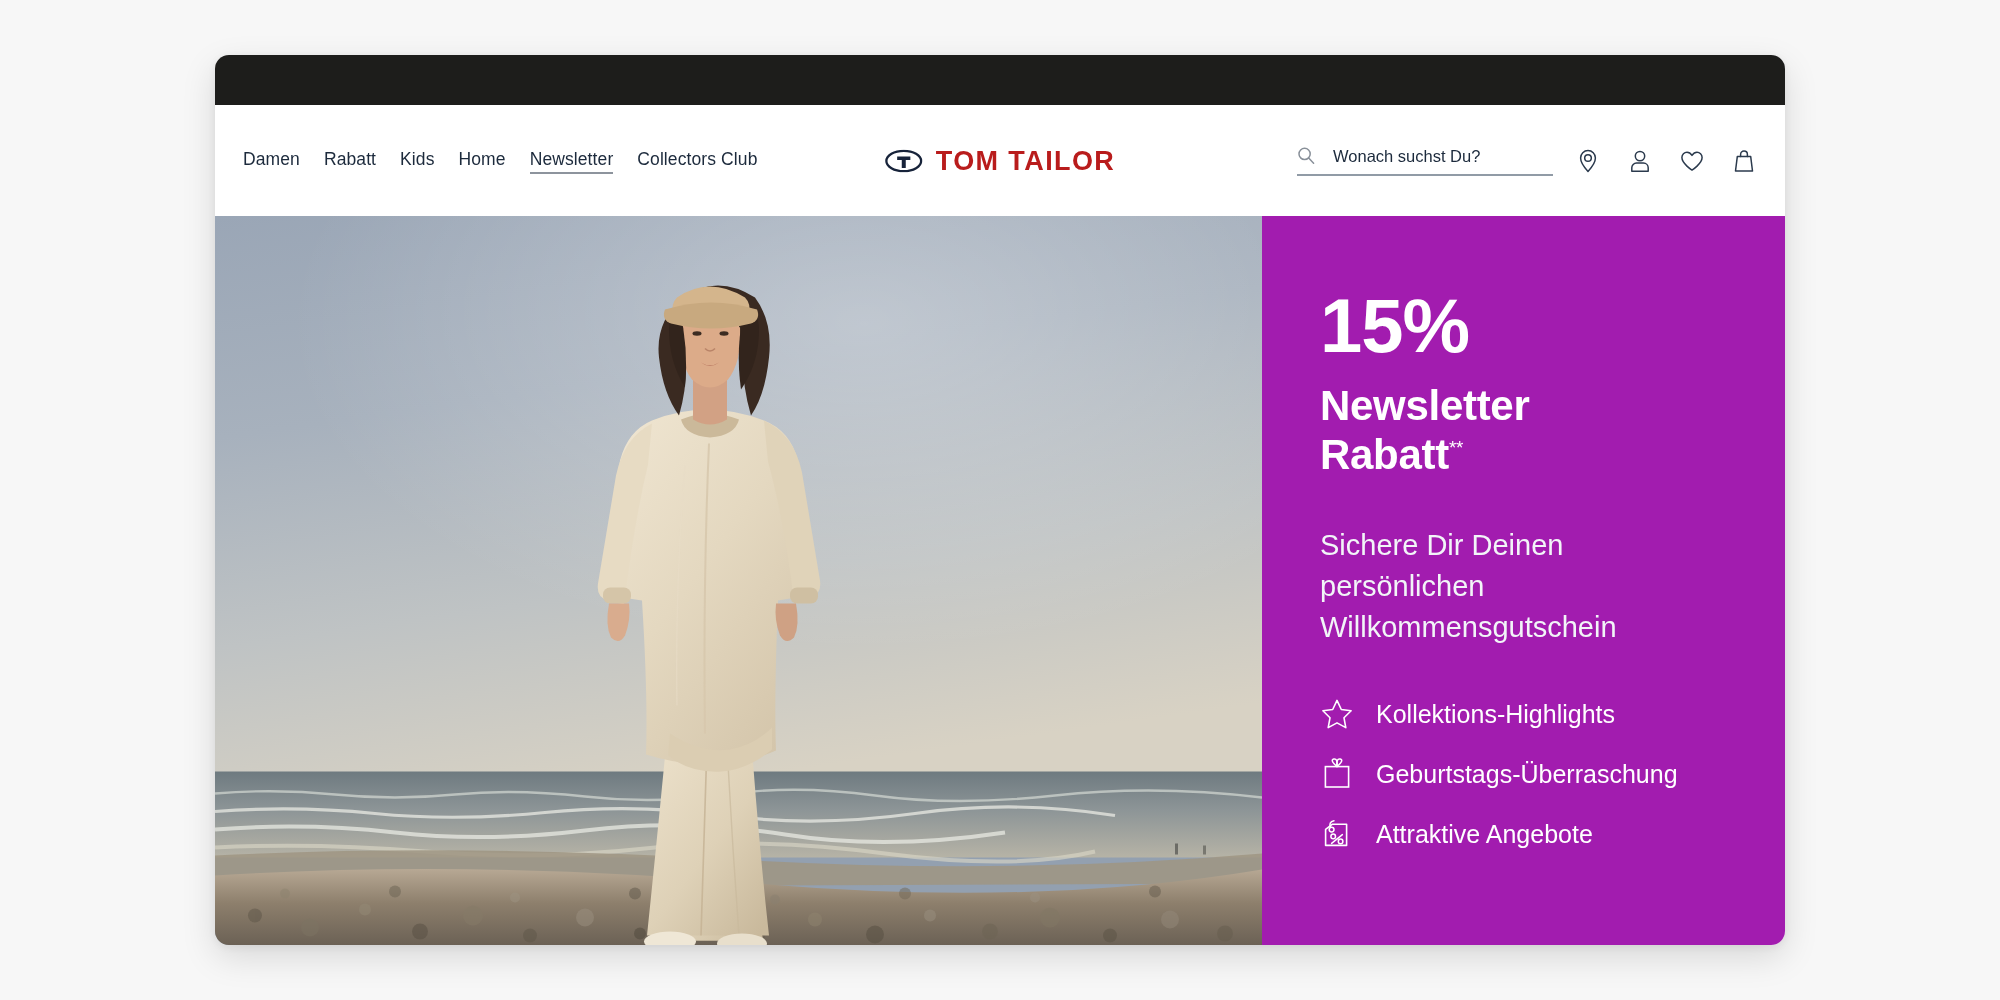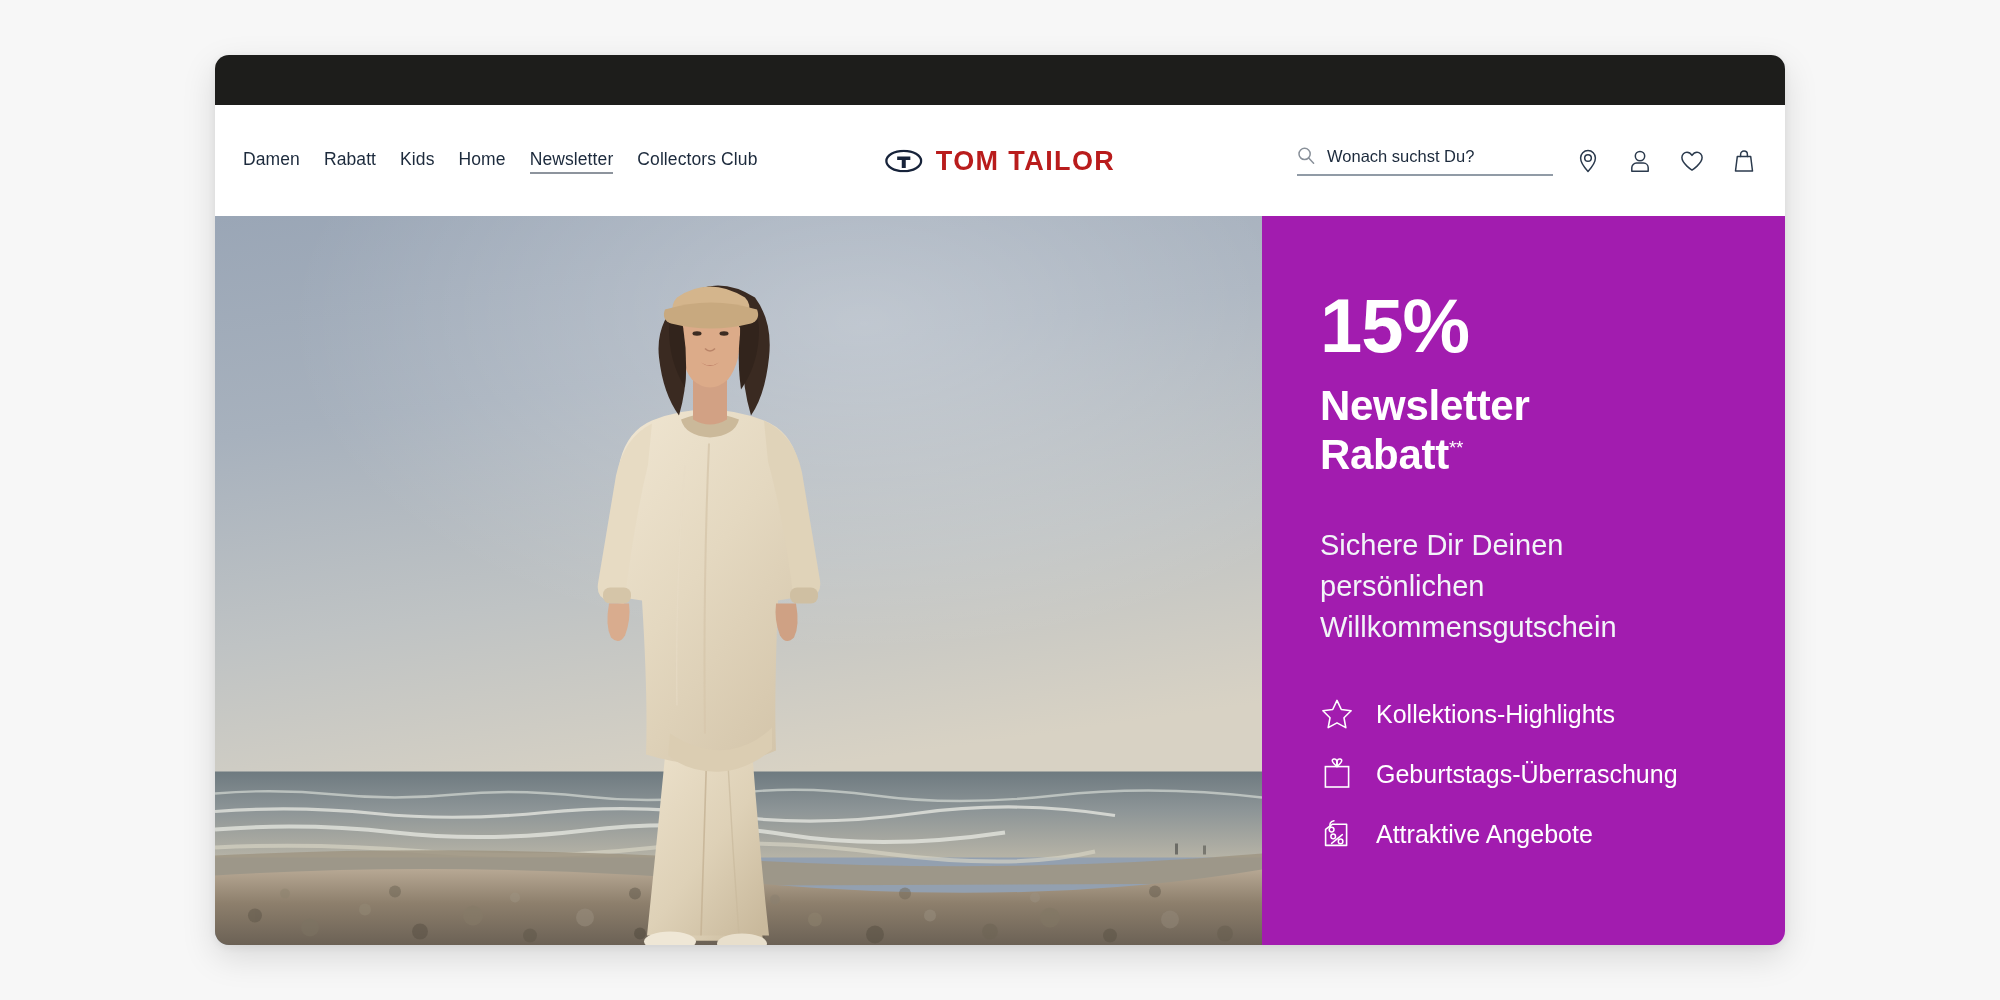--- a/index.html
+++ b/index.html
@@ -105,21 +105,21 @@
 
   
   .search {
     position: absolute;
     right: 232px;
     top: 50%;
     transform: translateY(-50%);
     width: 256px;
     display: flex;
     align-items: center;
-    gap: 0;
+    gap: 6px;
     border-bottom: 1.6px solid #25384f;
     padding-bottom: 9px;
   }
 
   .search-icon {
     width: 18px;
     height: 18px;
     flex: 0 0 18px;
     opacity: 0.65;
   }

